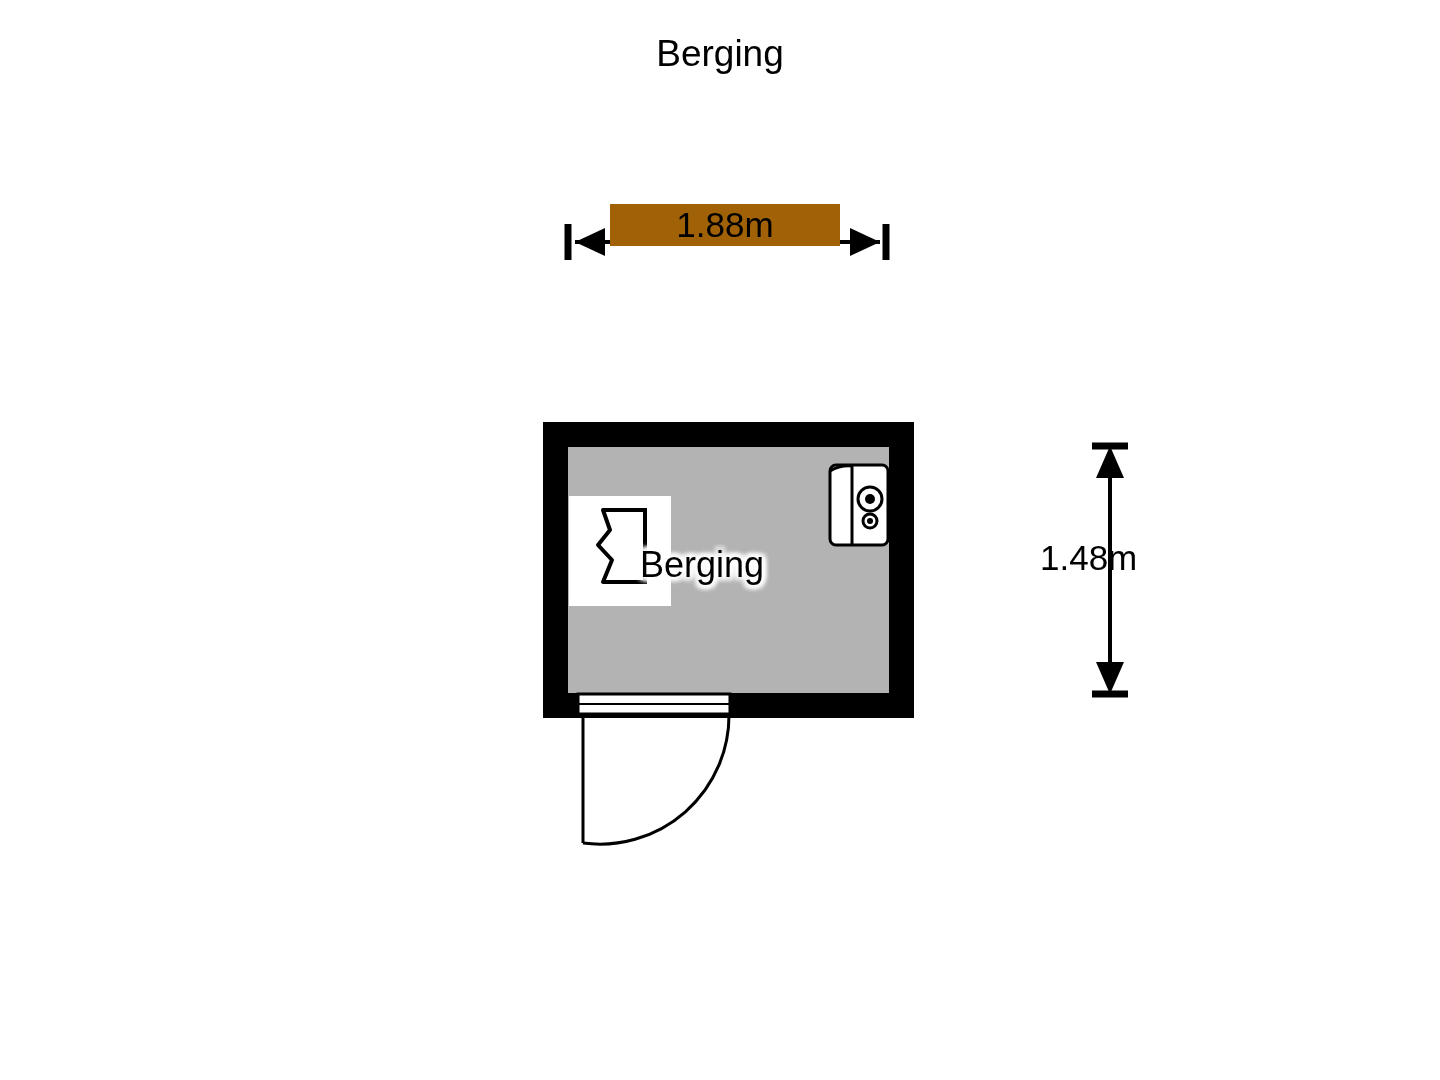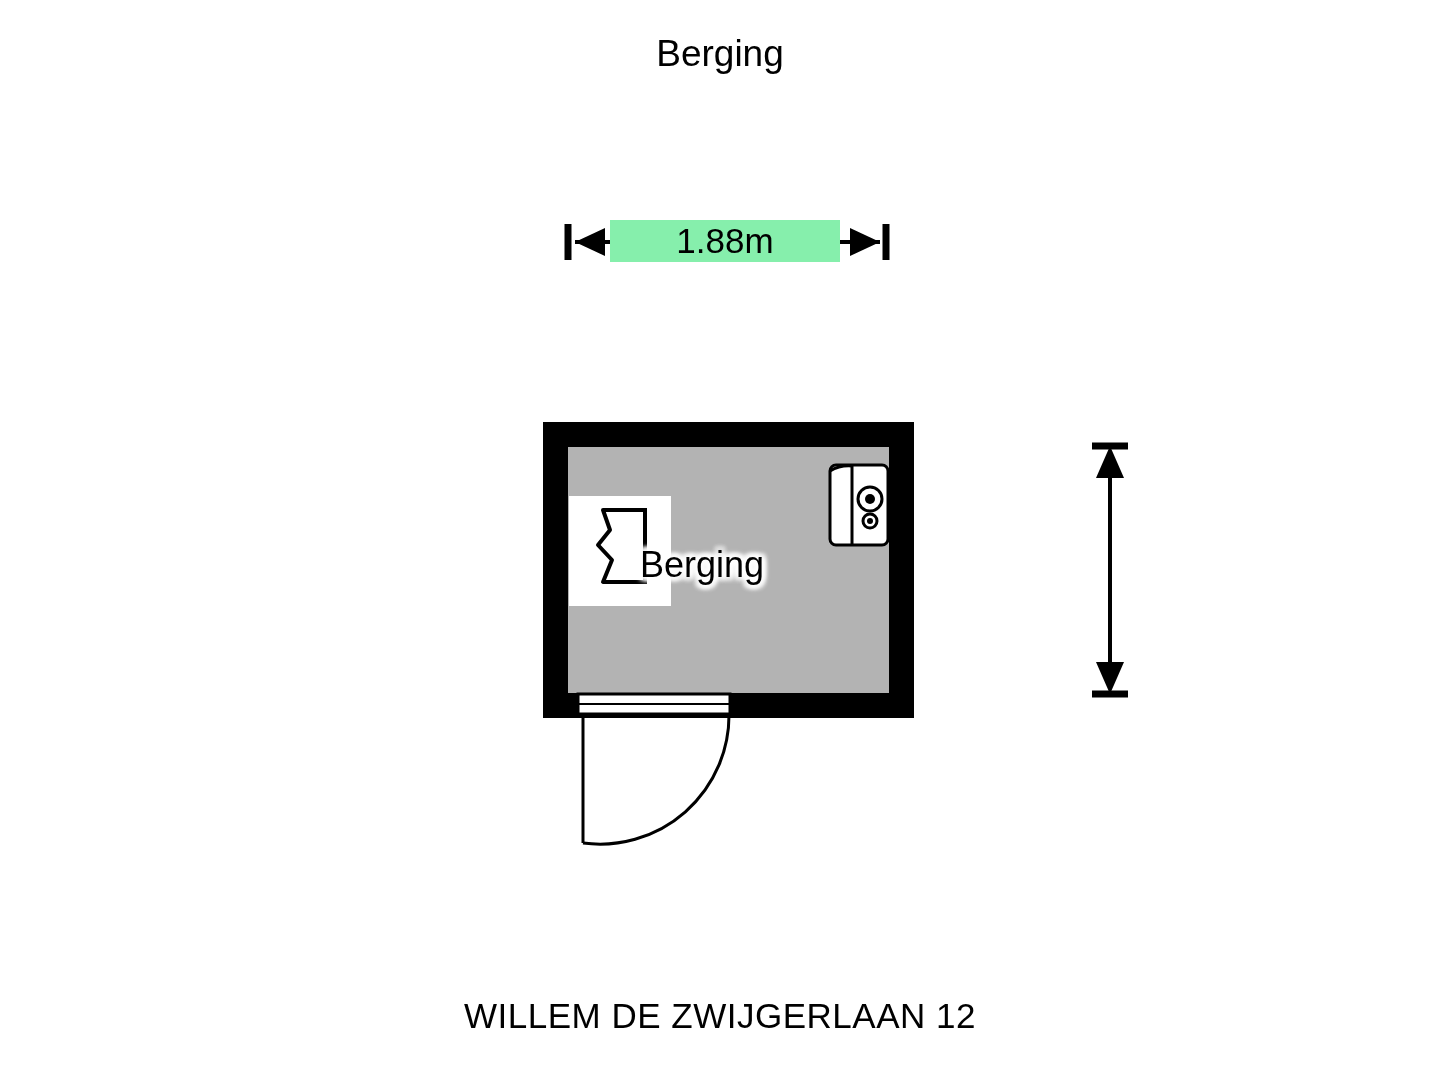--- a/index.html
+++ b/index.html
@@ -44,26 +44,26 @@
   .plan {
     position: absolute;
     left: 0;
     top: 0;
     width: 1440px;
     height: 1080px;
   }
   .dim-top-label {
     position: absolute;
     left: 610px;
-    top: 220px;
+    top: 204px;
     width: 230px;
     text-align: center;
     font-size: 35px;
     line-height: 42px;
-    background: #86efac;
+    background: #a16207;
     color: #000;
   }
   .dim-right-label {
     position: absolute;
     left: 1040px;
     top: 537px;
     width: 190px;
     text-align: left;
     font-size: 35px;
     line-height: 42px;
@@ -138,18 +138,18 @@
     <g>
       <rect x="569" y="496" width="102" height="110" fill="#ffffff"></rect>
       <path d="M 645,510 L 603,510 L 610,530 L 598,545 L 612,560 L 603,582 L 645,582 Z" fill="#ffffff" stroke="#000" stroke-width="4" stroke-linejoin="round"></path>
       <line x1="645" y1="508" x2="645" y2="584" stroke="#000" stroke-width="4"></line>
     </g>
 
   </svg>
 
   <div class="dim-top-label">1.88m</div>
 
+  <div class="dim-right-label">1.48m</div>
 
   <div class="room-label">Berging</div>
 
-  <div class="footer">WILLEM DE ZWIJGERLAAN 12</div>
 
 </div>
 
 </body></html>

